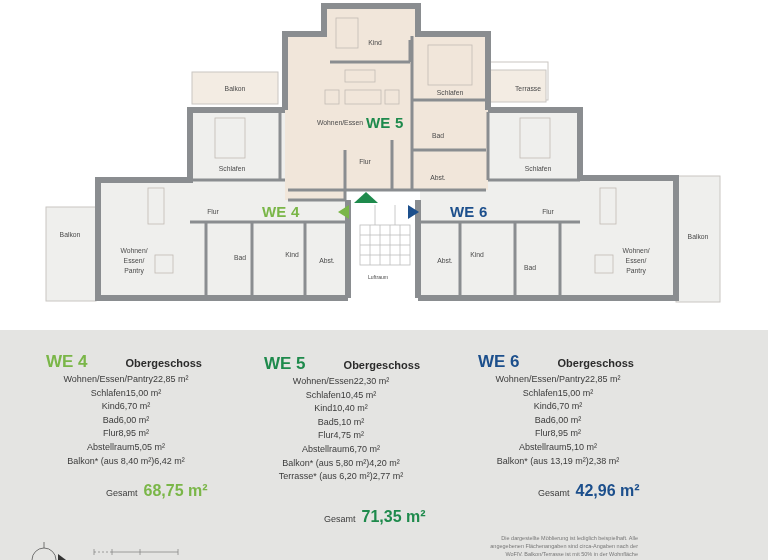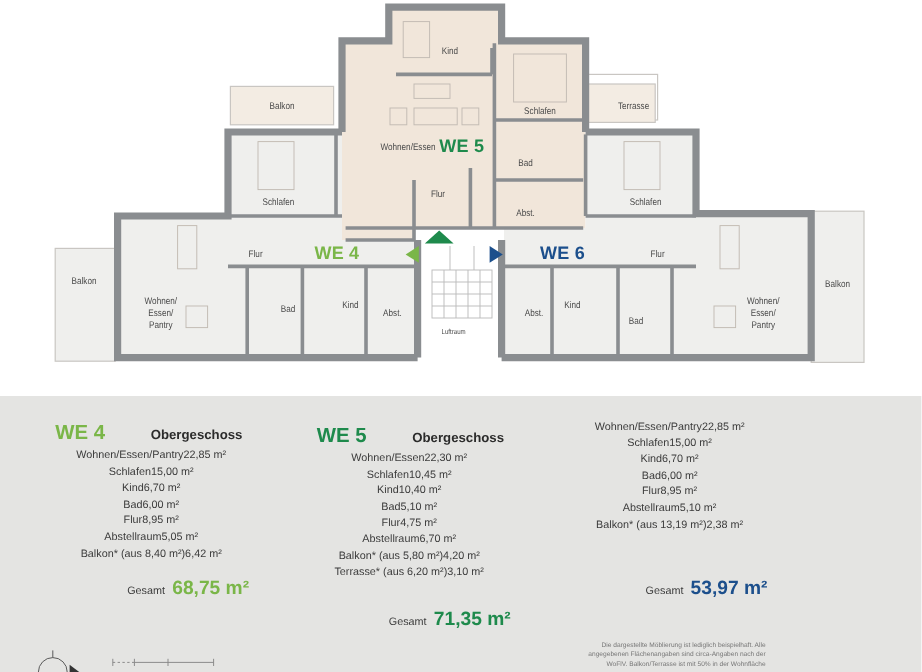--- a/index.html
+++ b/index.html
@@ -209,28 +209,31 @@
   <div class="row">
       <span>Abstellraum</span>
       <span class="v">6,70 m²</span>
     </div>
   <div class="row">
       <span>Balkon* (aus 5,80 m²)</span>
       <span class="v">4,20 m²</span>
     </div>
   <div class="row">
       <span>Terrasse* (aus 6,20 m²)</span>
-      <span class="v">3,10 m²</span>
+      <span class="v">2,77 m²</span>
     </div>
 </div>
 <div class="total" style="left:324px;top:508px;">
   <span class="g">Gesamt</span><span class="n" style="color:#1e8a4c;">71,35 m²</span>
 </div>
 
 <div class="col" style="left:478px;top:349px;width:160px;">
+  <h2>
+    <span class="we" style="color:#1c4f8c;">WE 6</span><span class="og">Obergeschoss</span>
+  </h2>
   <div class="row">
       <span>Wohnen/Essen/Pantry</span>
       <span class="v">22,85 m²</span>
     </div>
   <div class="row">
       <span>Schlafen</span>
       <span class="v">15,00 m²</span>
     </div>
   <div class="row">
       <span>Kind</span>
@@ -247,21 +250,21 @@
   <div class="row">
       <span>Abstellraum</span>
       <span class="v">5,10 m²</span>
     </div>
   <div class="row">
       <span>Balkon* (aus 13,19 m²)</span>
       <span class="v">2,38 m²</span>
     </div>
 </div>
 <div class="total" style="left:538px;top:482px;">
-  <span class="g">Gesamt</span><span class="n" style="color:#1c4f8c;">53,97 m²</span>
+  <span class="g">Gesamt</span><span class="n" style="color:#1c4f8c;">42,96 m²</span>
 </div>
 
 <div class="disclaimer">Die dargestellte Möblierung ist lediglich beispielhaft. Alle angegebenen Flächenangaben sind circa-Angaben nach der WoFlV. Balkon/Terrasse ist mit 50% in der Wohnfläche</div>
 
 <svg class="compass" width="40" height="20" viewBox="0 0 40 20">
   <path d="M4 20 A12 12 0 0 1 28 20" fill="none" stroke="#555" stroke-width="0.8"></path>
   <line x1="16" y1="2" x2="16" y2="8" stroke="#555" stroke-width="0.8"></line>
   <polygon points="30,14 38,20 30,20" fill="#333"></polygon>
 </svg>
 <svg class="scalebar" width="90" height="12" viewBox="0 0 90 12">

